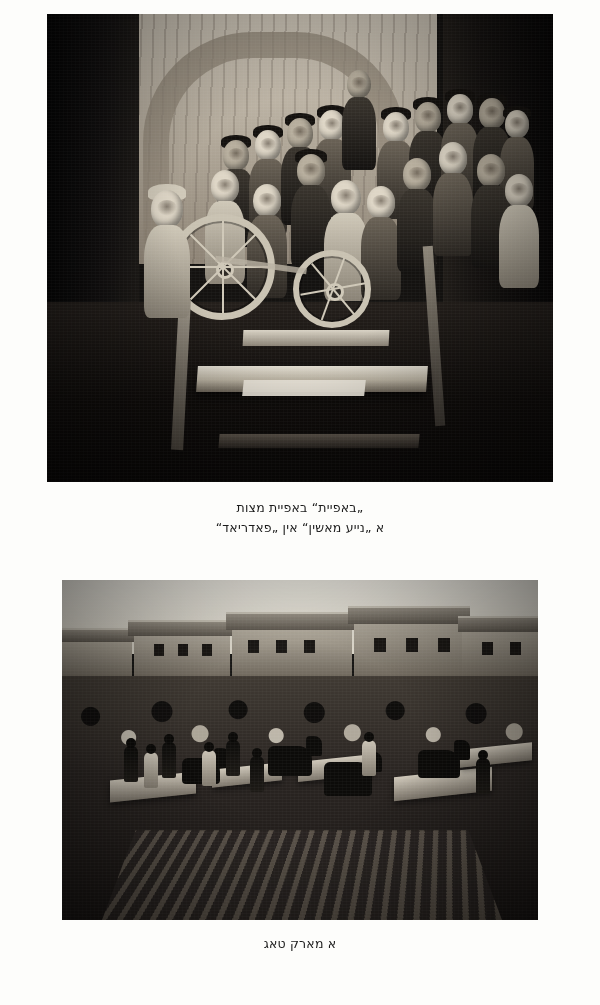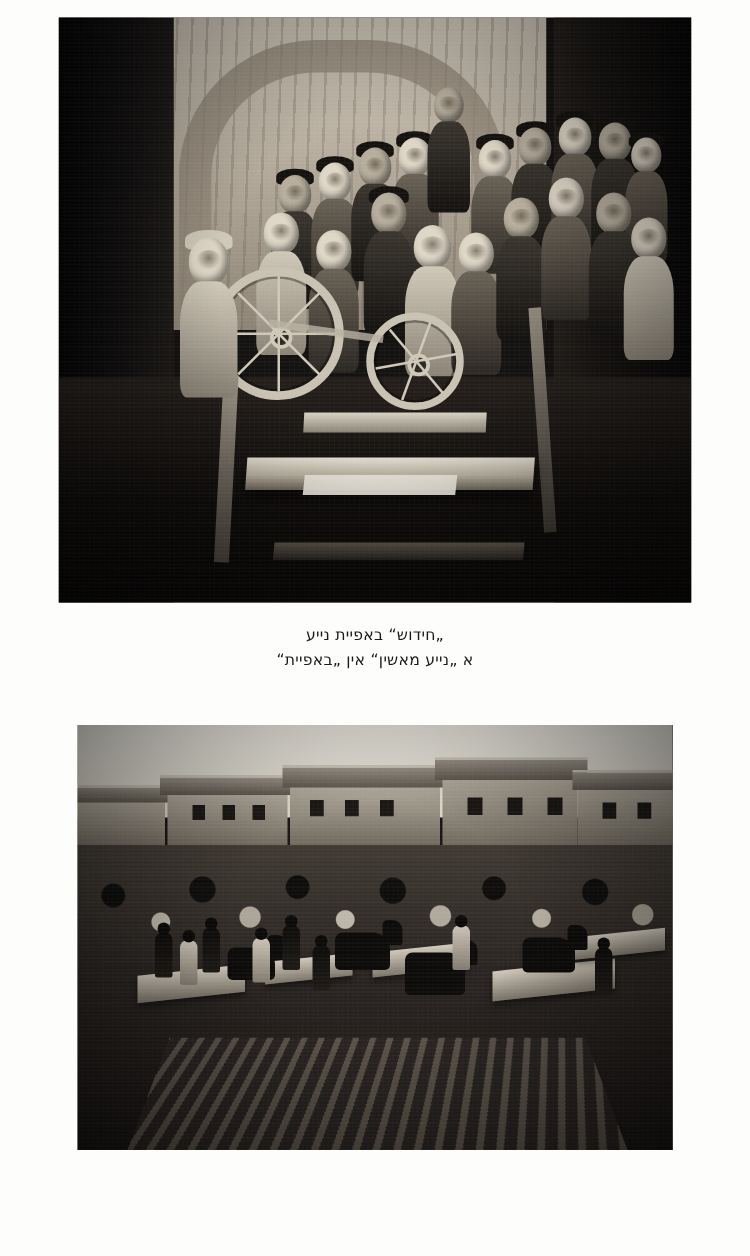--- a/index.html
+++ b/index.html
@@ -496,22 +496,22 @@
             <div class="face"></div>
           </div>
         <div class="body"></div>
       </div>
 
       <div class="grain"></div>
       <div class="vignette"></div>
     </div>
 
     <div class="caption">
-      <span class="cap-line">„חידוש“ באפיית נייע</span>
-      <span class="cap-line">א „נייע מאשין“ אין „באפיית“</span>
+      <span class="cap-line">„באפיית“ באפיית מצות</span>
+      <span class="cap-line">א „נייע מאשין“ אין „פאדריאד“</span>
     </div>
   </div>
 
   <div class="figure fig2">
 
     <div class="plate plate2">
 
       <div class="p2-sky"></div>
 
       <div class="bldg" style="left:0px; top:56px; width:70px; height:42px;"></div>
@@ -558,16 +558,17 @@
       <div class="fig2-person" style="left:164px; top:160px;"></div>
       <div class="fig2-person" style="left:188px; top:176px;"></div>
       <div class="fig2-person pale" style="left:300px; top:160px;"></div>
       <div class="fig2-person" style="left:414px; top:178px;"></div>
 
       <div class="grain"></div>
       <div class="vignette"></div>
     </div>
 
     <div class="caption">
+      <span class="cap-line">א מארק טאג</span>
     </div>
   </div>
 
 </div>
 
 </body></html>

